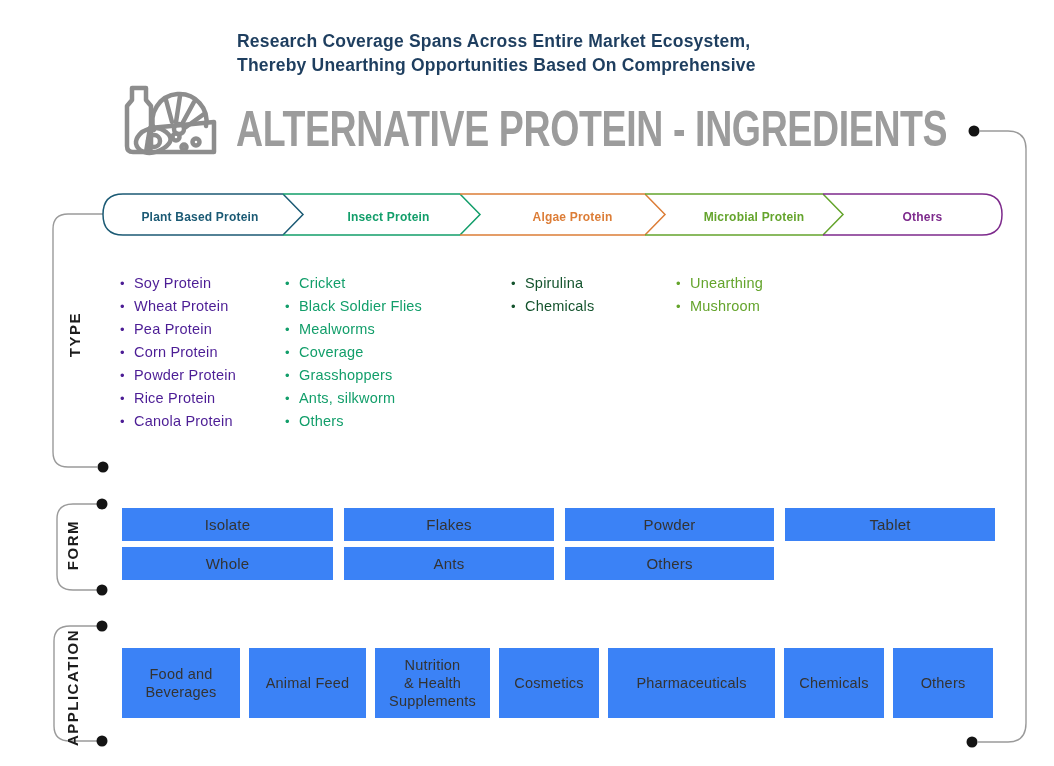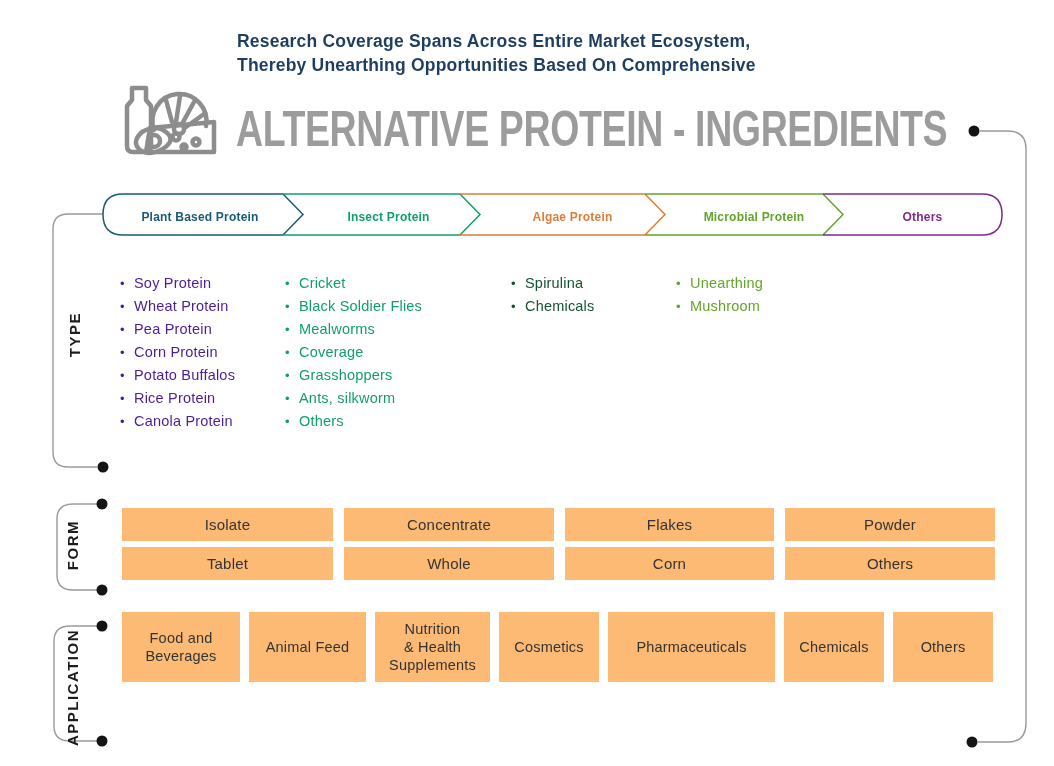--- a/index.html
+++ b/index.html
@@ -99,34 +99,34 @@
   .form-grid {
     position: absolute;
     left: 122px;
     top: 508px;
     display: grid;
     grid-template-columns: 211px 210px 209px 210px;
     column-gap: 11px;
     row-gap: 6px;
   }
   .gray-box {
-    background: #fdba74;
+    background: #3b82f6;
     color: #333333;
     display: flex;
     align-items: center;
     justify-content: center;
     font-size: 15px;
     letter-spacing: 0.2px;
   }
   .form-grid .gray-box { height: 33px; }
   
   .app-row {
     position: absolute;
     left: 122px;
-    top: 612px;
+    top: 648px;
     display: flex;
     gap: 9px;
   }
   .app-row .gray-box {
     height: 70px;
     font-size: 14.5px;
     line-height: 18px;
     text-align: center;
     white-space: pre-line;
   }
@@ -206,21 +206,21 @@
 
   <div class="vlabel" style="left:66px; top:312px;">TYPE</div>
   <div class="vlabel" style="left:64px; top:520px;">FORM</div>
   <div class="vlabel" style="left:64px; top:629px;">APPLICATION</div>
 
   <ul class="type-list" style="left: 120px; color: #4c1d95;">
     <li>Soy Protein</li>
     <li>Wheat Protein</li>
     <li>Pea Protein</li>
     <li>Corn Protein</li>
-    <li>Potato Buffalos</li>
+    <li>Powder Protein</li>
     <li>Rice Protein</li>
     <li>Canola Protein</li>
   </ul>
 
   <ul class="type-list" style="left: 285px; color: rgb(18, 158, 106);">
     <li>Cricket</li>
     <li>Black Soldier Flies</li>
     <li>Mealworms</li>
     <li>Coverage</li>
     <li>Grasshoppers</li>
@@ -233,26 +233,25 @@
     <li>Chemicals</li>
   </ul>
 
   <ul class="type-list" style="left: 676px; color: rgb(100, 164, 44);">
     <li>Unearthing</li>
     <li>Mushroom</li>
   </ul>
 
   <div class="form-grid">
     <div class="gray-box">Isolate</div>
-    <div class="gray-box">Concentrate</div>
     <div class="gray-box">Flakes</div>
     <div class="gray-box">Powder</div>
     <div class="gray-box">Tablet</div>
     <div class="gray-box">Whole</div>
-    <div class="gray-box">Corn</div>
+    <div class="gray-box">Ants</div>
     <div class="gray-box">Others</div>
   </div>
 
   <div class="app-row">
     <div class="gray-box app-w1">Food and
 Beverages</div>
     <div class="gray-box app-w2">Animal Feed</div>
     <div class="gray-box app-w3">Nutrition
 &amp; Health
 Supplements</div>

